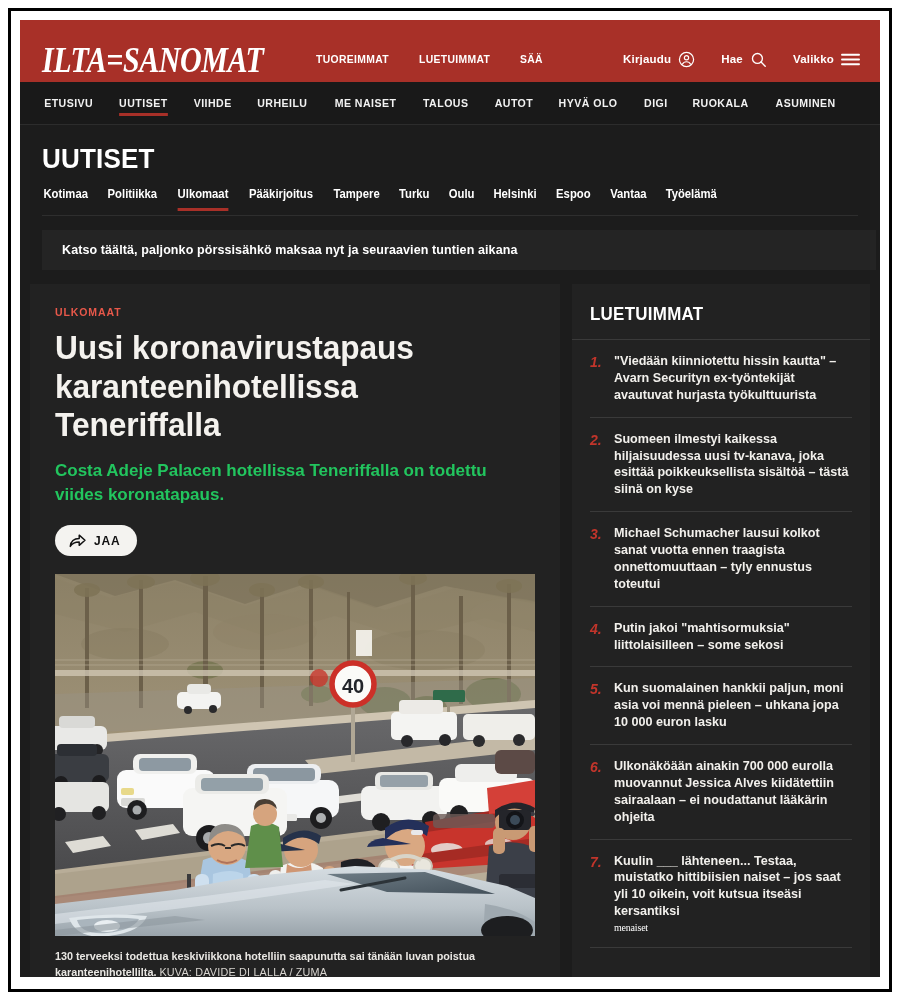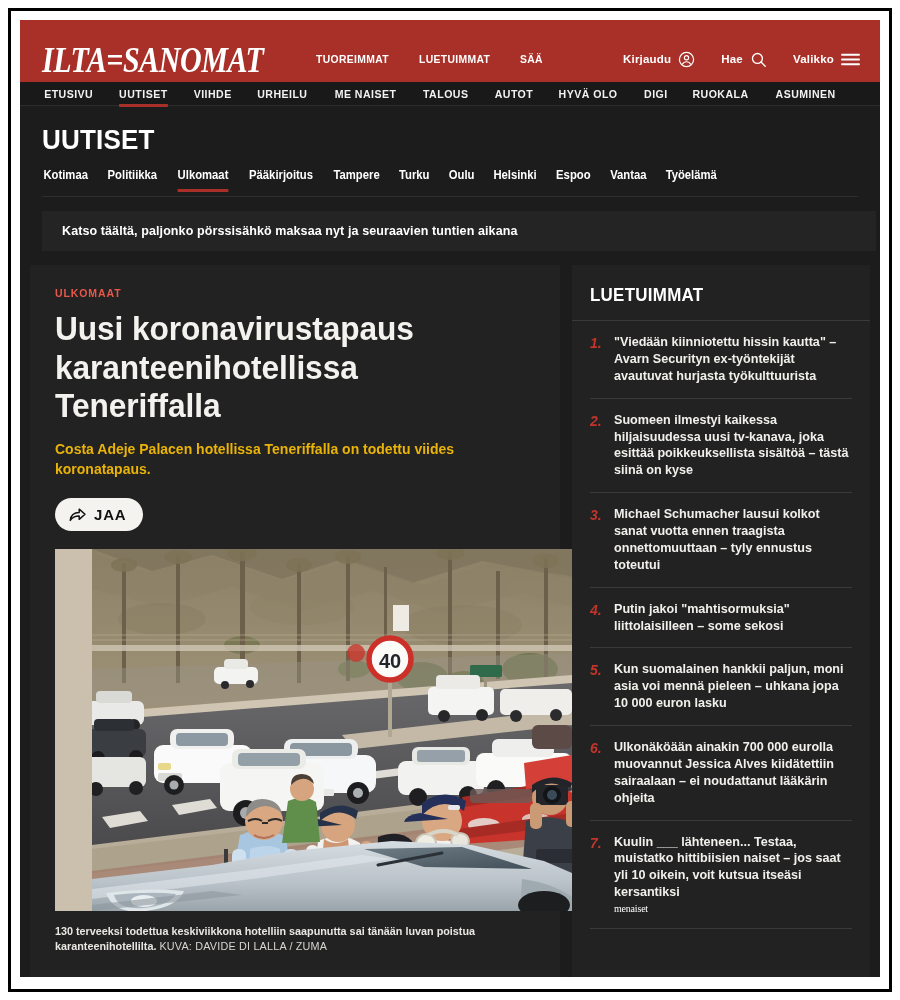--- a/index.html
+++ b/index.html
@@ -90,21 +90,21 @@
     font-weight: bold;
     letter-spacing: 0.2px;
     white-space: nowrap;
     cursor: pointer;
   }
   .ico { display: inline-flex; align-items: center; justify-content: center; }
 
   
   .mainnav {
     background: #191919;
-    height: 24px;
+    height: 43px;
     display: flex;
     align-items: center;
     padding: 0 22px;
     gap: 22px;
     box-sizing: border-box;
     border-bottom: 1px solid #2c2c2c;
   }
   .mainnav a {
     color: #f2f2f2;
     font-size: 11.5px;
@@ -209,52 +209,51 @@
     color: #f4f2ee;
     font-size: 33px;
     font-weight: bold;
     line-height: 1.17;
     letter-spacing: -0.1px;
     margin: 0 0 14px 0;
     transform: scaleX(0.96);
     transform-origin: left top;
   }
   .standfirst {
-    color: #eab308;
-    font-size: 14px;
+    color: #22c55e;
+    font-size: 17px;
     font-weight: bold;
     line-height: 1.42;
     margin: 0 0 18px 0;
     max-width: 470px;
   }
   .share-btn {
     display: inline-flex;
     align-items: center;
     gap: 8px;
     background: #f4f3f0;
     color: #111;
     border-radius: 999px;
     padding: 8px 17px 8px 14px;
-    font-size: 15px;
+    font-size: 12px;
     font-weight: bold;
     letter-spacing: 0.8px;
     cursor: pointer;
     border: none;
     margin-bottom: 18px;
   }
 
   
   .photo {
     width: 480px;
     height: 362px;
     margin: 0 25px;
     position: relative;
     overflow: hidden;
     background: #cbbfae;
-    padding-left: 37px;
   }
   .photo svg { display: block; }
 
   .caption {
     padding: 13px 25px 0 25px;
     color: #e9e7e3;
     font-size: 10.8px;
     line-height: 1.45;
   }
   .caption b { font-weight: bold; }

